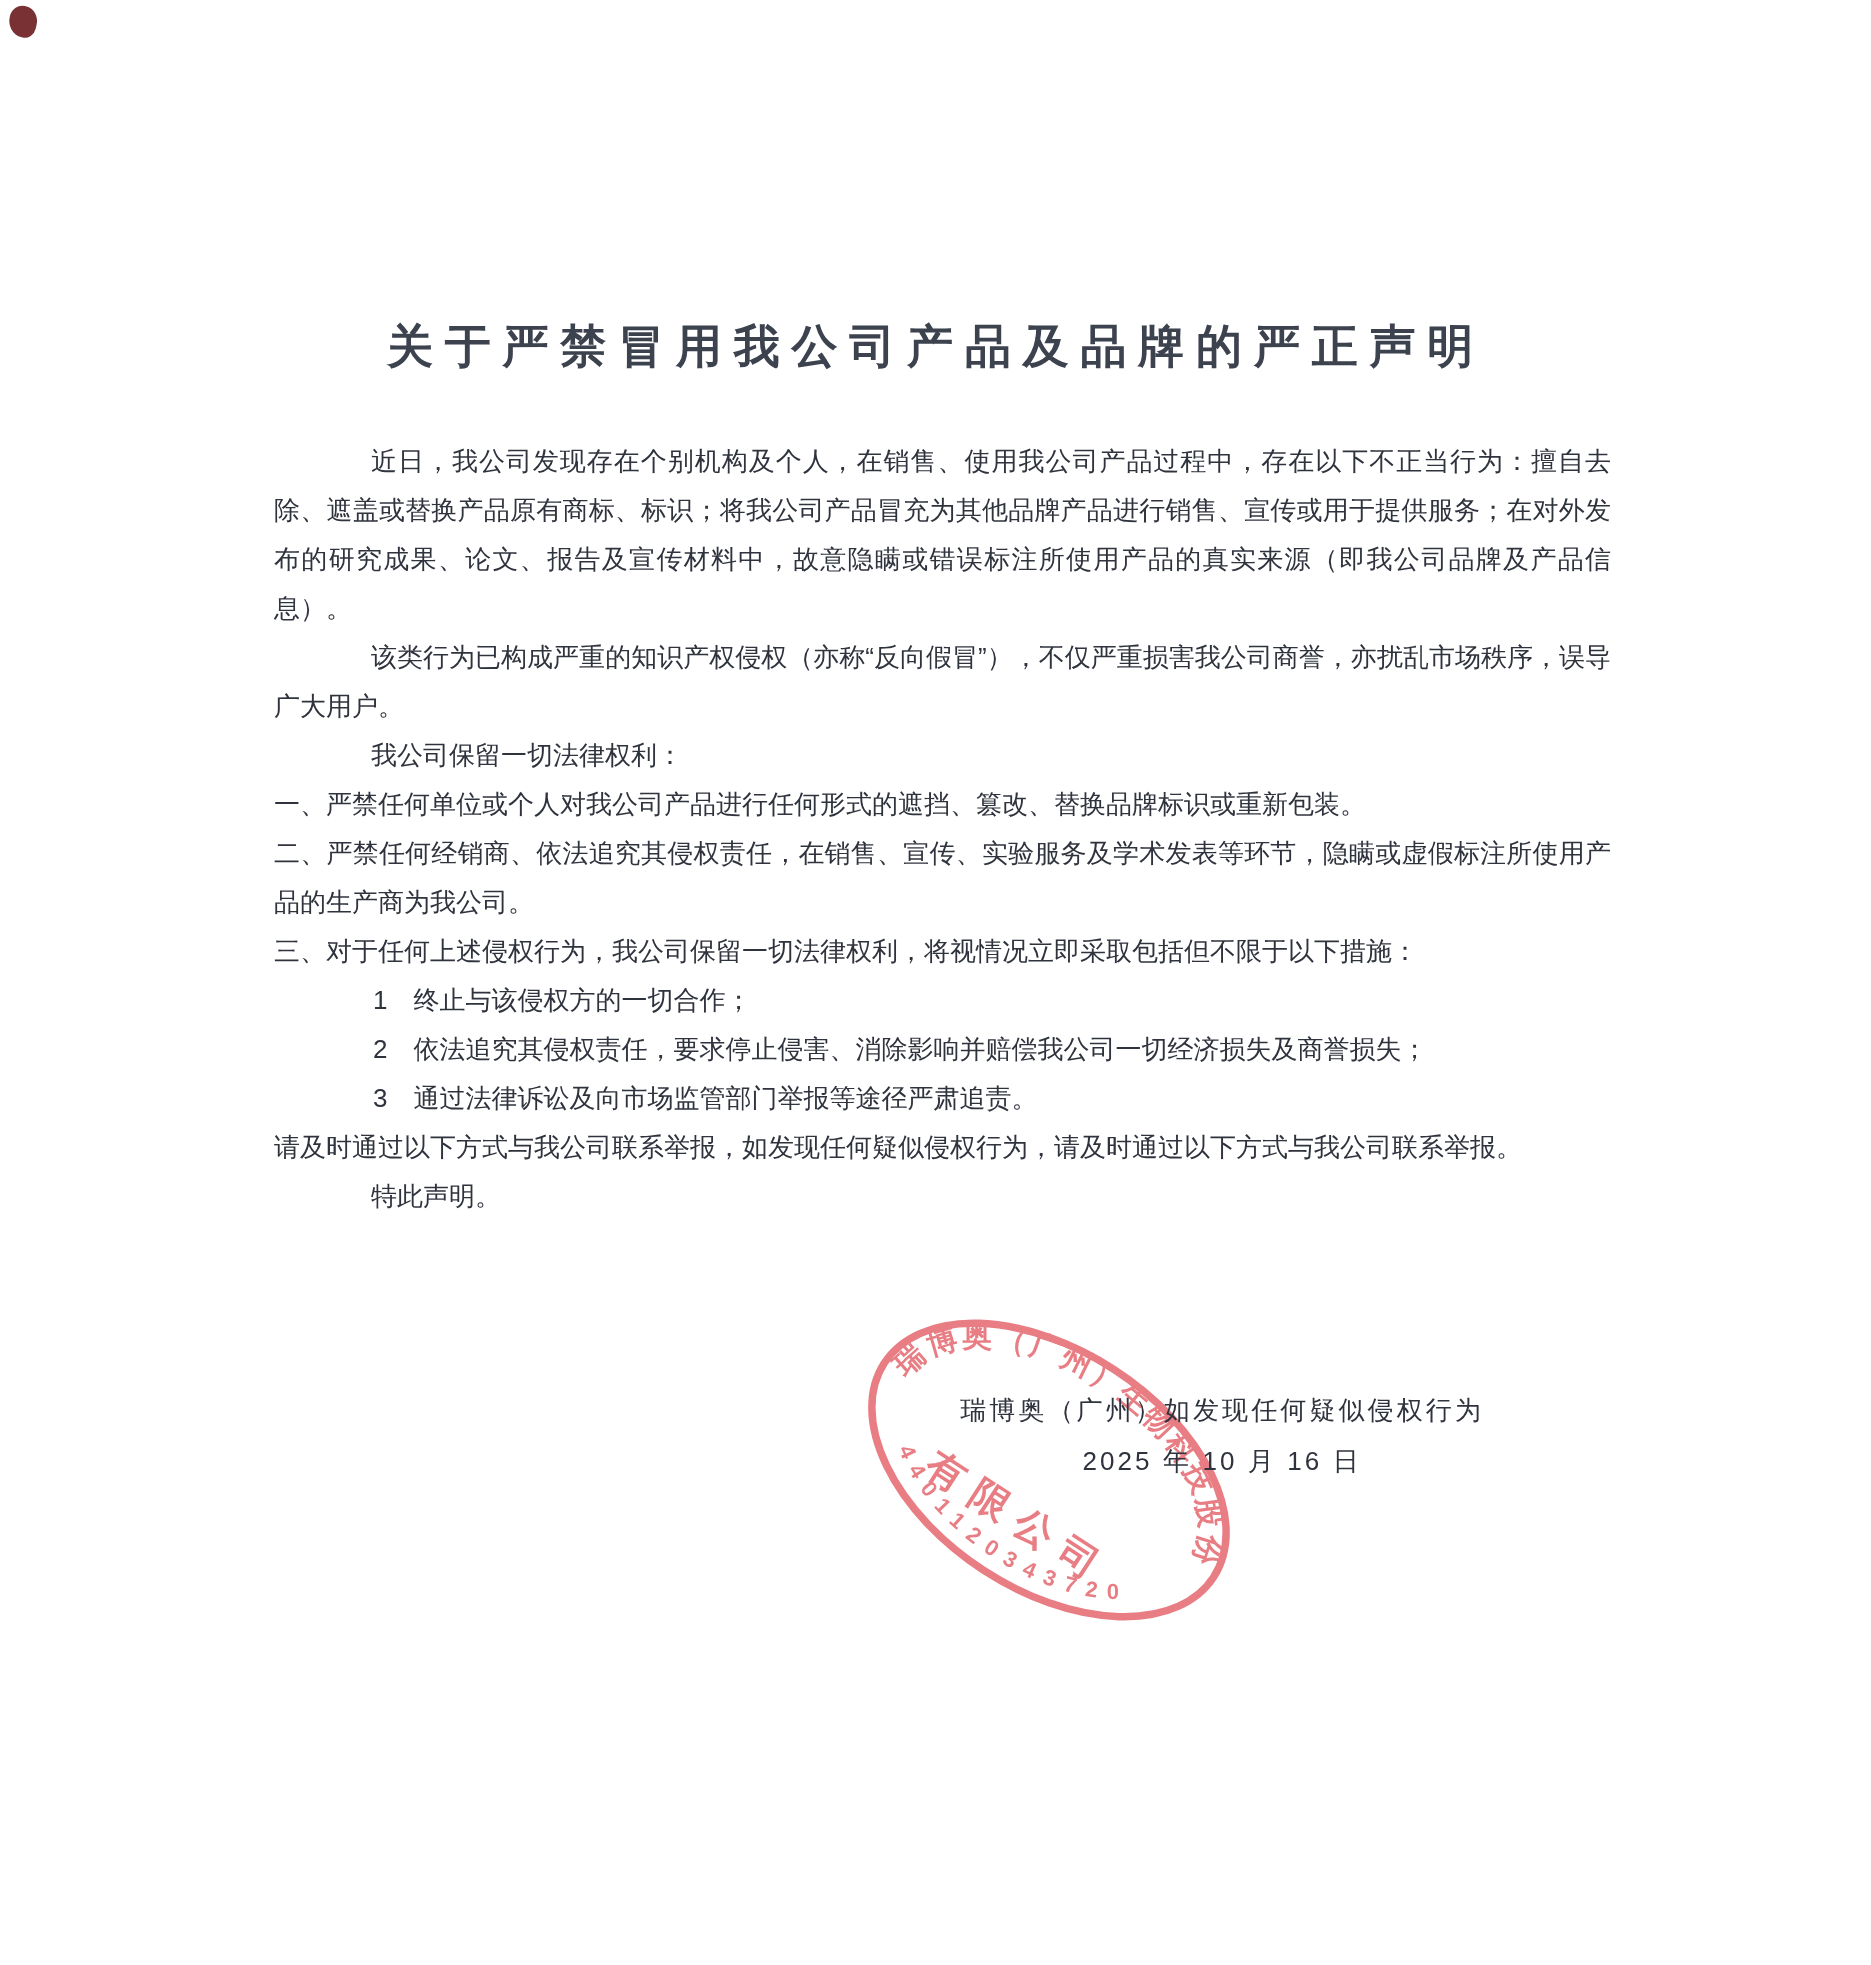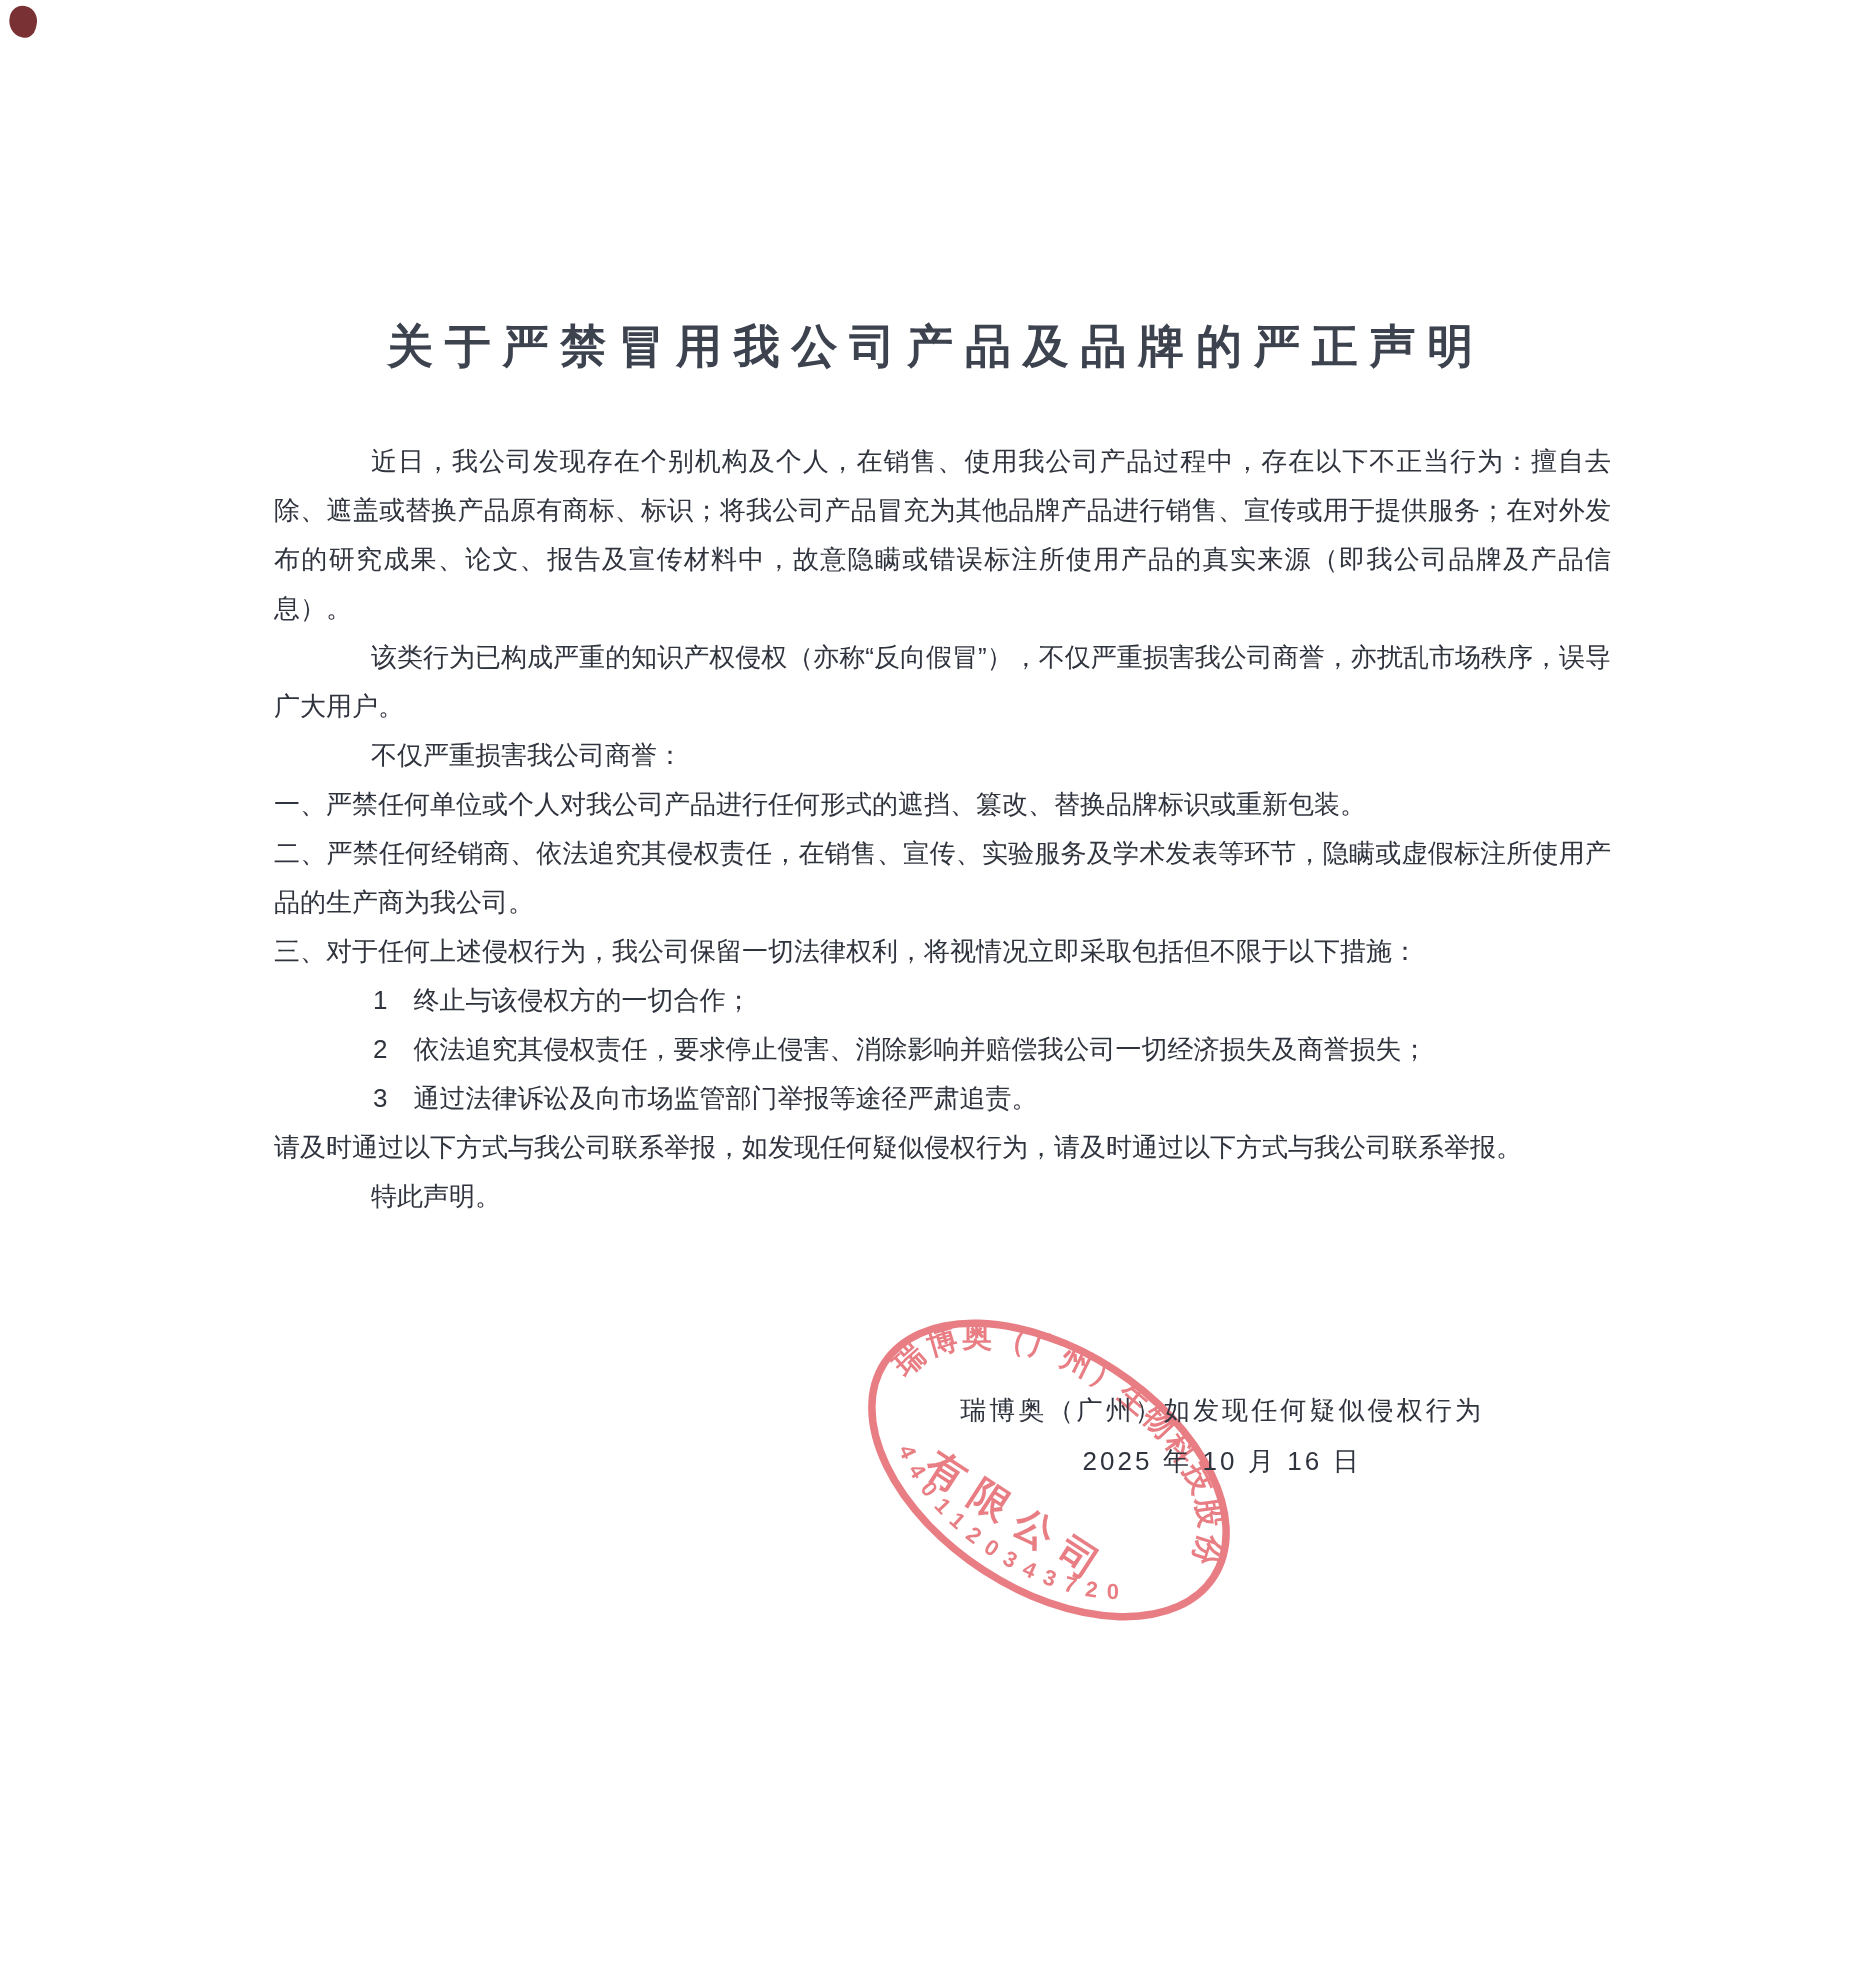--- a/index.html
+++ b/index.html
@@ -58,21 +58,21 @@
 
 <div class="page">
 
   <div class="corner-mark"></div>
 
   <div class="doc-title">关于严禁冒用我公司产品及品牌的严正声明</div>
 
   <div class="content" id="content">
       <p class="indent">近日，我公司发现存在个别机构及个人，在销售、使用我公司产品过程中，存在以下不正当行为：擅自去除、遮盖或替换产品原有商标、标识；将我公司产品冒充为其他品牌产品进行销售、宣传或用于提供服务；在对外发布的研究成果、论文、报告及宣传材料中，故意隐瞒或错误标注所使用产品的真实来源（即我公司品牌及产品信息）。</p>
       <p class="indent">该类行为已构成严重的知识产权侵权（亦称“反向假冒”），不仅严重损害我公司商誉，亦扰乱市场秩序，误导广大用户。</p>
-      <p class="indent">不仅严重损害我公司商誉：</p>
+      <p class="indent">我公司保留一切法律权利：</p>
       <p class="flush">一、严禁任何单位或个人对我公司产品进行任何形式的遮挡、篡改、替换品牌标识或重新包装。</p>
       <p class="flush">二、严禁任何经销商、依法追究其侵权责任，在销售、宣传、实验服务及学术发表等环节，隐瞒或虚假标注所使用产品的生产商为我公司。</p>
       <p class="flush">三、对于任何上述侵权行为，我公司保留一切法律权利，将视情况立即采取包括但不限于以下措施：</p>
       <p class="sub">1　终止与该侵权方的一切合作；</p>
       <p class="sub">2　依法追究其侵权责任，要求停止侵害、消除影响并赔偿我公司一切经济损失及商誉损失；</p>
       <p class="sub">3　通过法律诉讼及向市场监管部门举报等途径严肃追责。</p>
       <p class="flush">请及时通过以下方式与我公司联系举报，如发现任何疑似侵权行为，请及时通过以下方式与我公司联系举报。</p>
       <p class="indent">特此声明。</p>
     </div>
 

